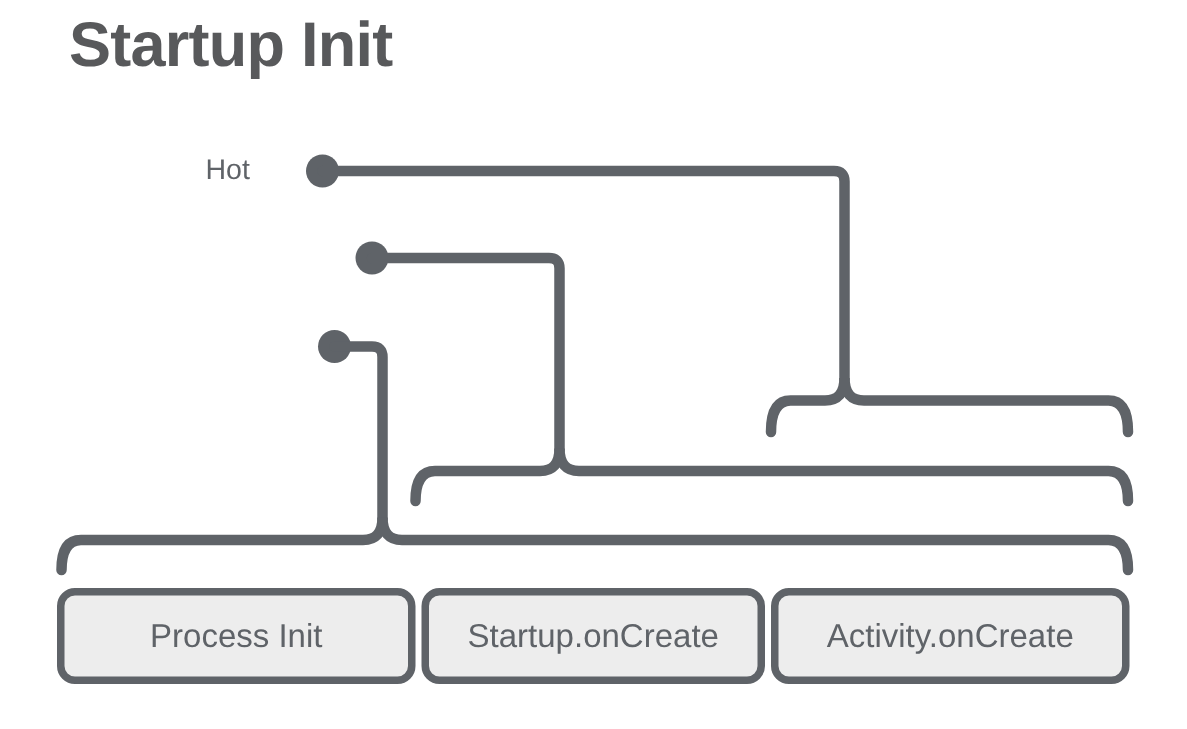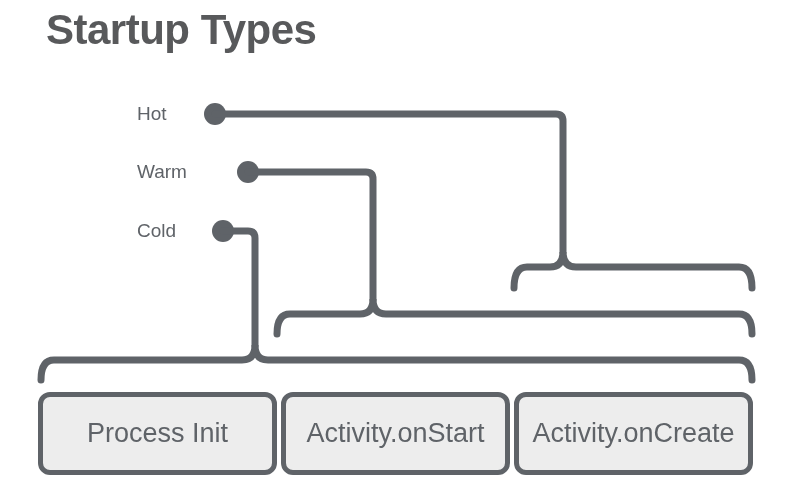--- a/index.html
+++ b/index.html
@@ -39,46 +39,44 @@
   .type-label.warm { top: 155px; }
   .type-label.cold { top: 214px; }
   .connectors {
     position: absolute;
     left: 0;
     top: 0;
   }
   .phase-box {
     position: absolute;
     top: 392px;
-    height: 83px;
+    height: 64px;
     box-sizing: border-box;
     background: #ededed;
     border: 5px solid #5f6368;
     border-radius: 12px;
     display: flex;
     align-items: center;
     justify-content: center;
-    font-size: 27px;
+    font-size: 22px;
     color: #5f6368;
     white-space: nowrap;
   }
   .phase-box.b1 { left: 38px;  width: 239px; }
   .phase-box.b2 { left: 281px; width: 229px; }
   .phase-box.b3 { left: 514px; width: 239px; }
 </style>
 </head>
 <body>
 
 <div class="canvas">
 
-  <h1 class="title">Startup Types</h1>
+  <h1 class="title">Startup Init</h1>
 
   <div class="type-label hot">Hot</div>
-  <div class="type-label warm">Warm</div>
-  <div class="type-label cold">Cold</div>
 
   <svg class="connectors" width="791" height="486" viewBox="0 0 791 486" fill="none" stroke="#5f6368" stroke-width="7" stroke-linecap="round">
 
     <g>
       <circle cx="215" cy="114" r="11" fill="#5f6368" stroke="none"></circle>
       <path d="M 215 114 H 556 Q 563 114 563 121 V 253"></path>
       <path d="M 514 288 Q 514 267 527 267 L 550 267 Q 563 267 563 252 Q 563 267 576 267 L 739 267 Q 752 267 752 288"></path>
     </g>
 
     <g>
@@ -91,19 +89,19 @@
       <circle cx="223" cy="231" r="11" fill="#5f6368" stroke="none"></circle>
       <path d="M 223 231 H 248 Q 255 231 255 238 V 346"></path>
       <path d="M 41 380 Q 41 360 54 360 L 242 360 Q 255 360 255 345 Q 255 360 268 360 L 739 360 Q 752 360 752 380"></path>
     </g>
   </svg>
 
   <div class="phase-box b1">
     <span>Process Init</span>
   </div>
   <div class="phase-box b2">
-    <span>Activity.onStart</span>
+    <span>Startup.onCreate</span>
   </div>
   <div class="phase-box b3">
     <span>Activity.onCreate</span>
   </div>
 
 </div>
 
 </body></html>

